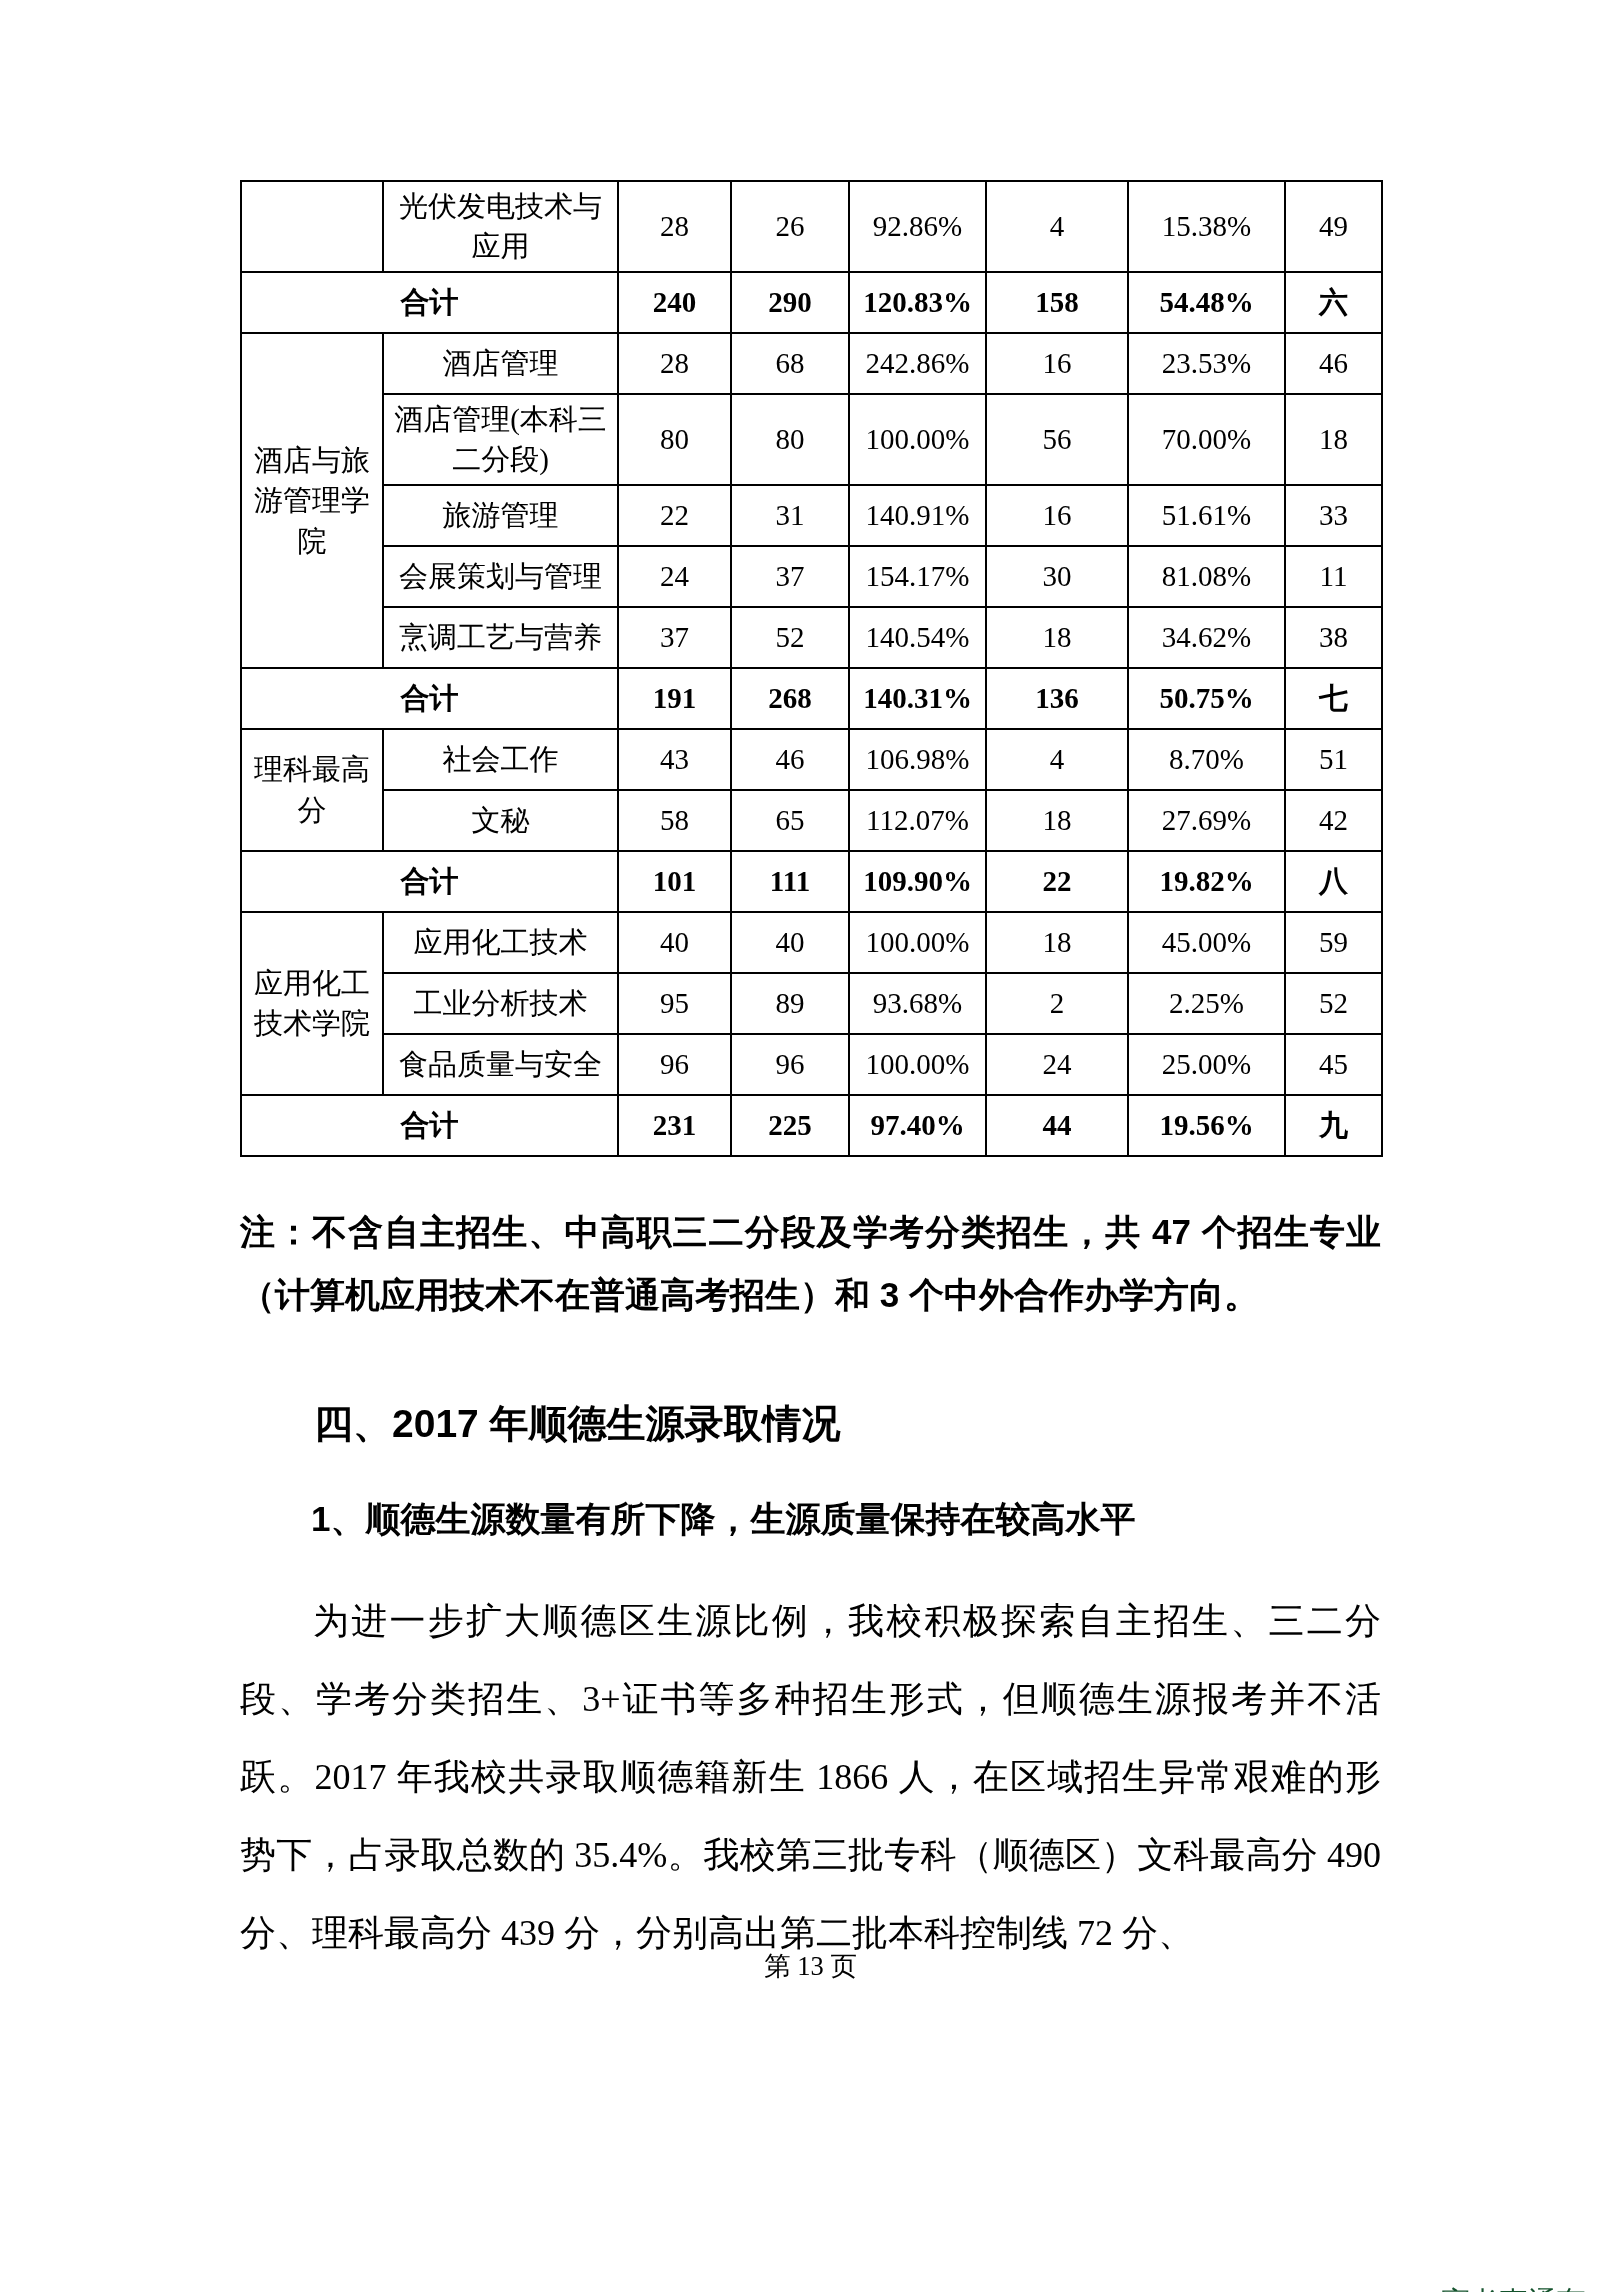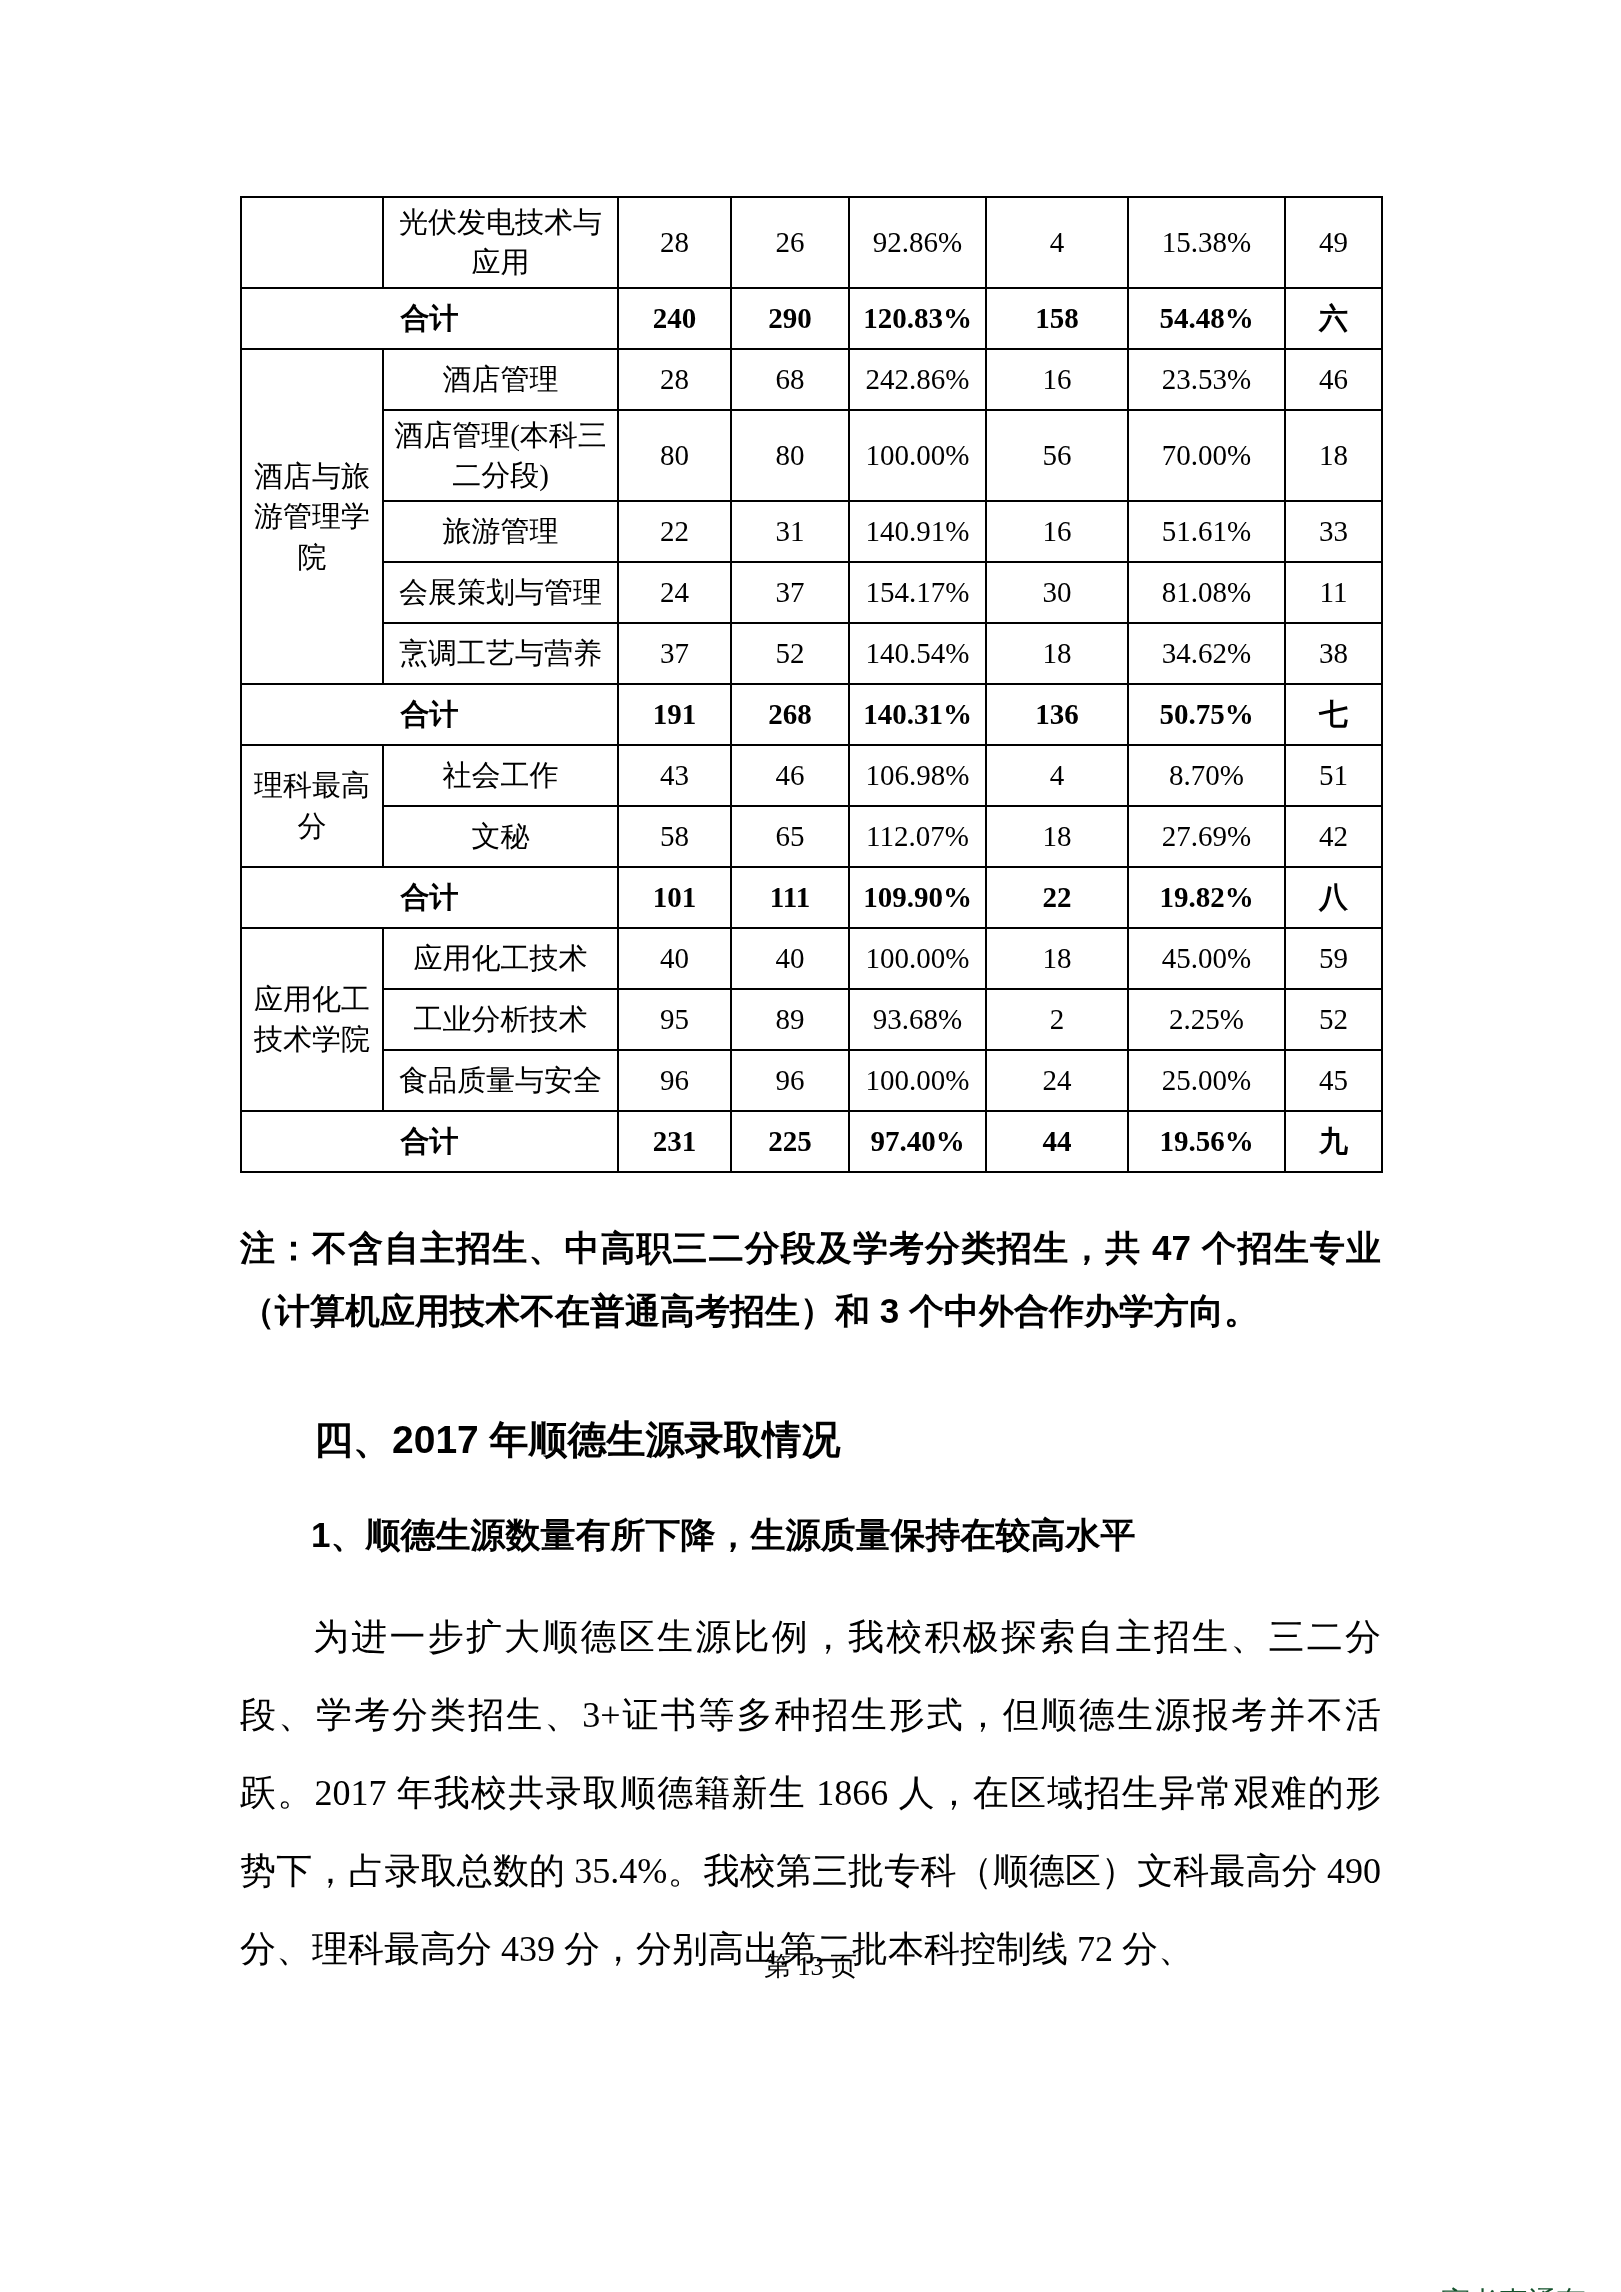--- a/index.html
+++ b/index.html
@@ -7,21 +7,21 @@
   .page {
     position:relative;
     width:1621px; height:2293px;
     background:#ffffff;
     color:#000;
     font-family:"Liberation Serif", serif;
     overflow:hidden;
   }
   .content {
     position:absolute;
-    left:240px; top:196px;
+    left:240px; top:180px;
     width:1141px;
   }
   table.admissions {
     border-collapse:collapse;
     table-layout:fixed;
     width:1141px;
     font-family:"Liberation Serif", serif;
   }
   table.admissions td {
     border:2px solid #000;

